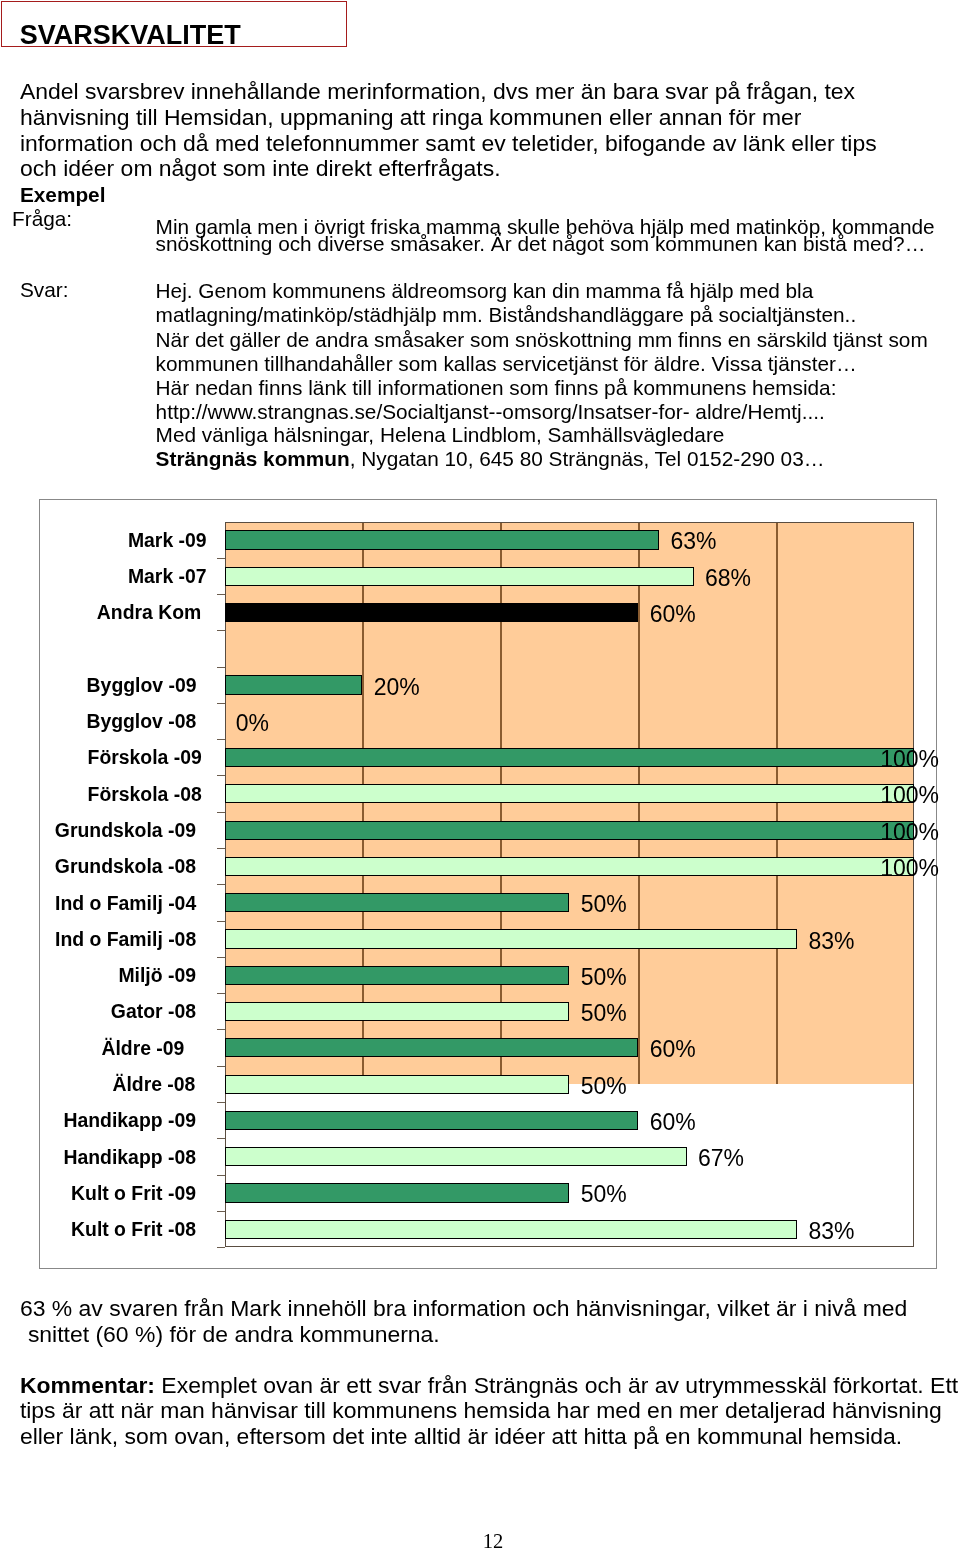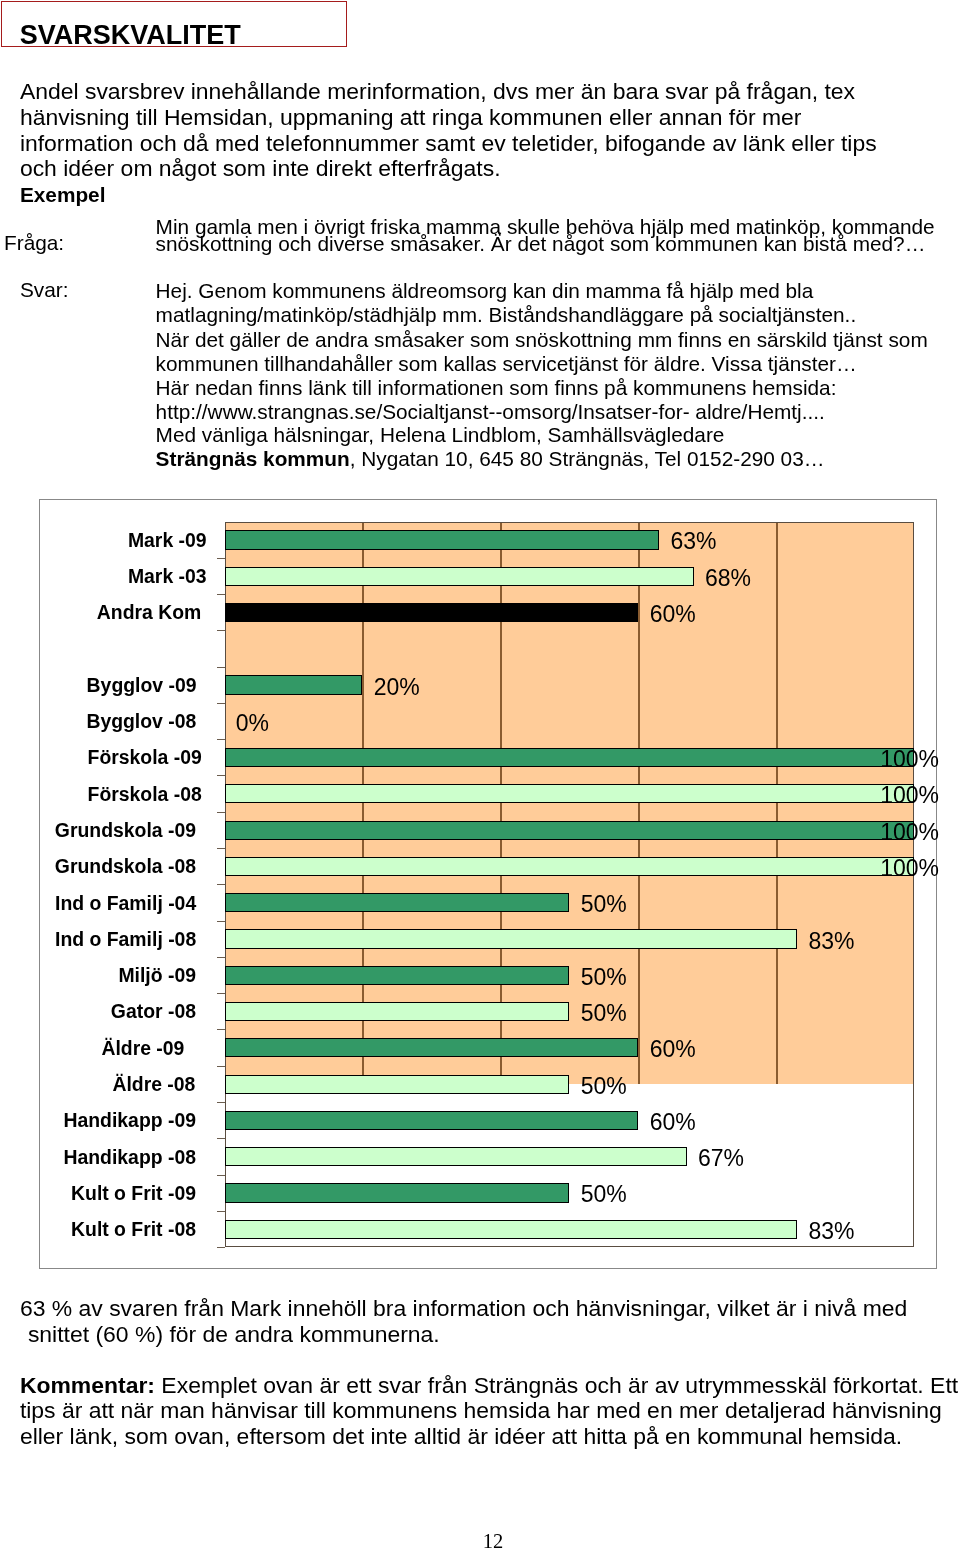--- a/index.html
+++ b/index.html
@@ -39,21 +39,21 @@
 
   <div class="abs" id="heading-box"></div>
   <div class="abs" id="heading-text">SVARSKVALITET</div>
 
   <div id="text-layer">
       <div class="tline" style="left: 19.9px; top: 79.8px;">Andel svarsbrev innehållande merinformation, dvs mer än bara svar på frågan, tex</div>
       <div class="tline" style="left: 19.9px; top: 105.7px;">hänvisning till Hemsidan, uppmaning att ringa kommunen eller annan för mer</div>
       <div class="tline" style="left: 19.9px; top: 131.7px;">information och då med telefonnummer samt ev teletider, bifogande av länk eller tips</div>
       <div class="tline" style="left: 19.9px; top: 157px;">och idéer om något som inte direkt efterfrågats.</div>
       <div class="tline bold small" style="left: 19.9px; top: 182.6px;">Exempel</div>
-      <div class="tline small" style="left: 4px; top: 207.1px; margin-top: 24px;">Fråga:</div>
+      <div class="tline small" style="left: 12px; top: 207.1px;">Fråga:</div>
       <div class="tline small" style="left: 155.6px; top: 215px;">Min gamla men i övrigt friska mamma skulle behöva hjälp med matinköp, kommande</div>
       <div class="tline small" style="left: 155.6px; top: 231.7px;">snöskottning och diverse småsaker. Är det något som kommunen kan bistå med?…</div>
       <div class="tline small" style="left: 19.9px; top: 278.2px;">Svar:</div>
       <div class="tline small" style="left: 155.6px; top: 278.7px;">Hej. Genom kommunens äldreomsorg kan din mamma få hjälp med bla</div>
       <div class="tline small" style="left: 155.6px; top: 303.1px;">matlagning/matinköp/städhjälp mm. Biståndshandläggare på socialtjänsten..</div>
       <div class="tline small" style="left: 155.6px; top: 327.9px;">När det gäller de andra småsaker som snöskottning mm finns en särskild tjänst som</div>
       <div class="tline small" style="left: 155.6px; top: 352px;">kommunen tillhandahåller som kallas servicetjänst för äldre. Vissa tjänster…</div>
       <div class="tline small" style="left: 155.6px; top: 375.9px;">Här nedan finns länk till informationen som finns på kommunens hemsida:</div>
       <div class="tline small" style="left: 155.6px; top: 399.9px;">http://www.strangnas.se/Socialtjanst--omsorg/Insatser-for- aldre/Hemtj....</div>
       <div class="tline small" style="left: 155.6px; top: 422.8px;">Med vänliga hälsningar, Helena Lindblom, Samhällsvägledare</div>
@@ -69,21 +69,21 @@
   <div id="plot-area">
       <div class="gridline" style="left: 137.98px;"></div>
       <div class="gridline" style="left: 275.96px;"></div>
       <div class="gridline" style="left: 413.94px;"></div>
       <div class="gridline" style="left: 551.92px;"></div>
       <div class="tick" style="top: 36.28px; left: -7.2px;"></div>
       <div class="cat-label" style="right: 707.8px; top: 9.24px;">Mark -09</div>
       <div class="bar" style="left: 0px; top: 8.84px; width: 434.637px; height: 19.2px; background: rgb(51, 153, 102);"></div>
       <div class="val-label" style="left: 445.937px; top: 9.94px;">63%</div>
       <div class="tick" style="top: 72.56px; left: -7.2px;"></div>
-      <div class="cat-label" style="right: 707.8px; top: 45.52px;">Mark -03</div>
+      <div class="cat-label" style="right: 707.8px; top: 45.52px;">Mark -07</div>
       <div class="bar" style="left: 0px; top: 45.12px; width: 469.132px; height: 19.2px; background: rgb(204, 255, 204);"></div>
       <div class="val-label" style="left: 480.432px; top: 46.22px;">68%</div>
       <div class="tick" style="top: 108.84px; left: -7.2px;"></div>
       <div class="cat-label" style="right: 713.1px; top: 81.8px;">Andra Kom</div>
       <div class="bar" style="left: 0px; top: 81.4px; width: 413.94px; height: 19.2px; background: rgb(0, 0, 0);"></div>
       <div class="val-label" style="left: 425.24px; top: 82.5px;">60%</div>
       <div class="tick" style="top: 145.12px; left: -7.2px;"></div>
       <div class="tick" style="top: 181.4px; left: -7.2px;"></div>
       <div class="cat-label" style="right: 717.9px; top: 154.36px;">Bygglov -09</div>
       <div class="bar" style="left: 0px; top: 153.96px; width: 137.98px; height: 19.2px; background: rgb(51, 153, 102);"></div>

